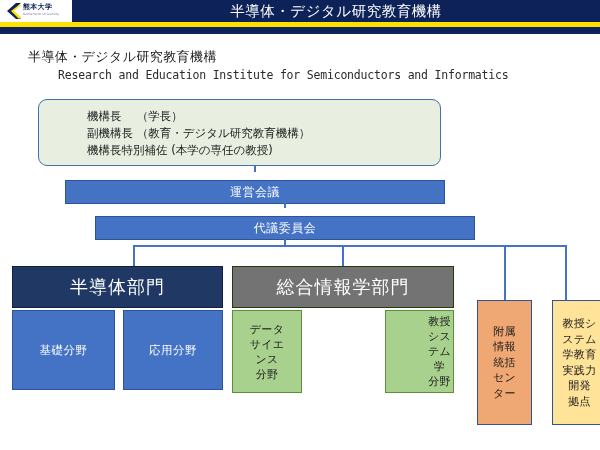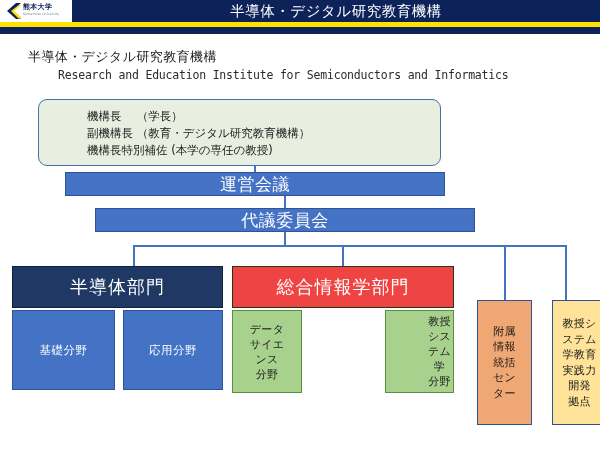--- a/index.html
+++ b/index.html
@@ -73,41 +73,41 @@
     position:absolute;left:48px;top:8px;
     font-size:11.5px;color:#1b1b1b;line-height:17px;
   }
   .lead-lines div{white-space:nowrap;}
 
   
   .bar{
     position:absolute;background:#4472c4;border:1px solid #2f5496;
     box-sizing:border-box;
     display:flex;align-items:center;justify-content:center;
-    color:#ffffff;font-size:17px;letter-spacing:.5px;
+    color:#ffffff;font-size:12px;letter-spacing:.5px;margin-top:8px;
   }
   .bar-unei{left:65px;top:172px;width:380px;height:24px;}
   .bar-daigi{left:95px;top:208px;width:380px;height:24px;}
 
   
   .ln{position:absolute;background:#4472c4;}
 
   
   .dept-head{
     position:absolute;box-sizing:border-box;
     display:flex;align-items:center;justify-content:center;
     color:#ffffff;letter-spacing:1px;
   }
   .dept-semi{
     left:12px;top:266px;width:211px;height:42px;
     background:#1f3864;border:1px solid #102040;font-size:18px;
   }
   .dept-info{
     left:232px;top:266px;width:222px;height:42px;
-    background:#ef4444;border:1px solid #24380f;font-size:18px;
+    background:#737373;border:1px solid #24380f;font-size:18px;
   }
 
   .subbox{
     position:absolute;box-sizing:border-box;
     display:flex;align-items:center;justify-content:center;
     text-align:center;
   }
   .sub-blue{
     background:#4472c4;border:1px solid #2f5496;
     color:#ffffff;font-size:11.5px;letter-spacing:.5px;

